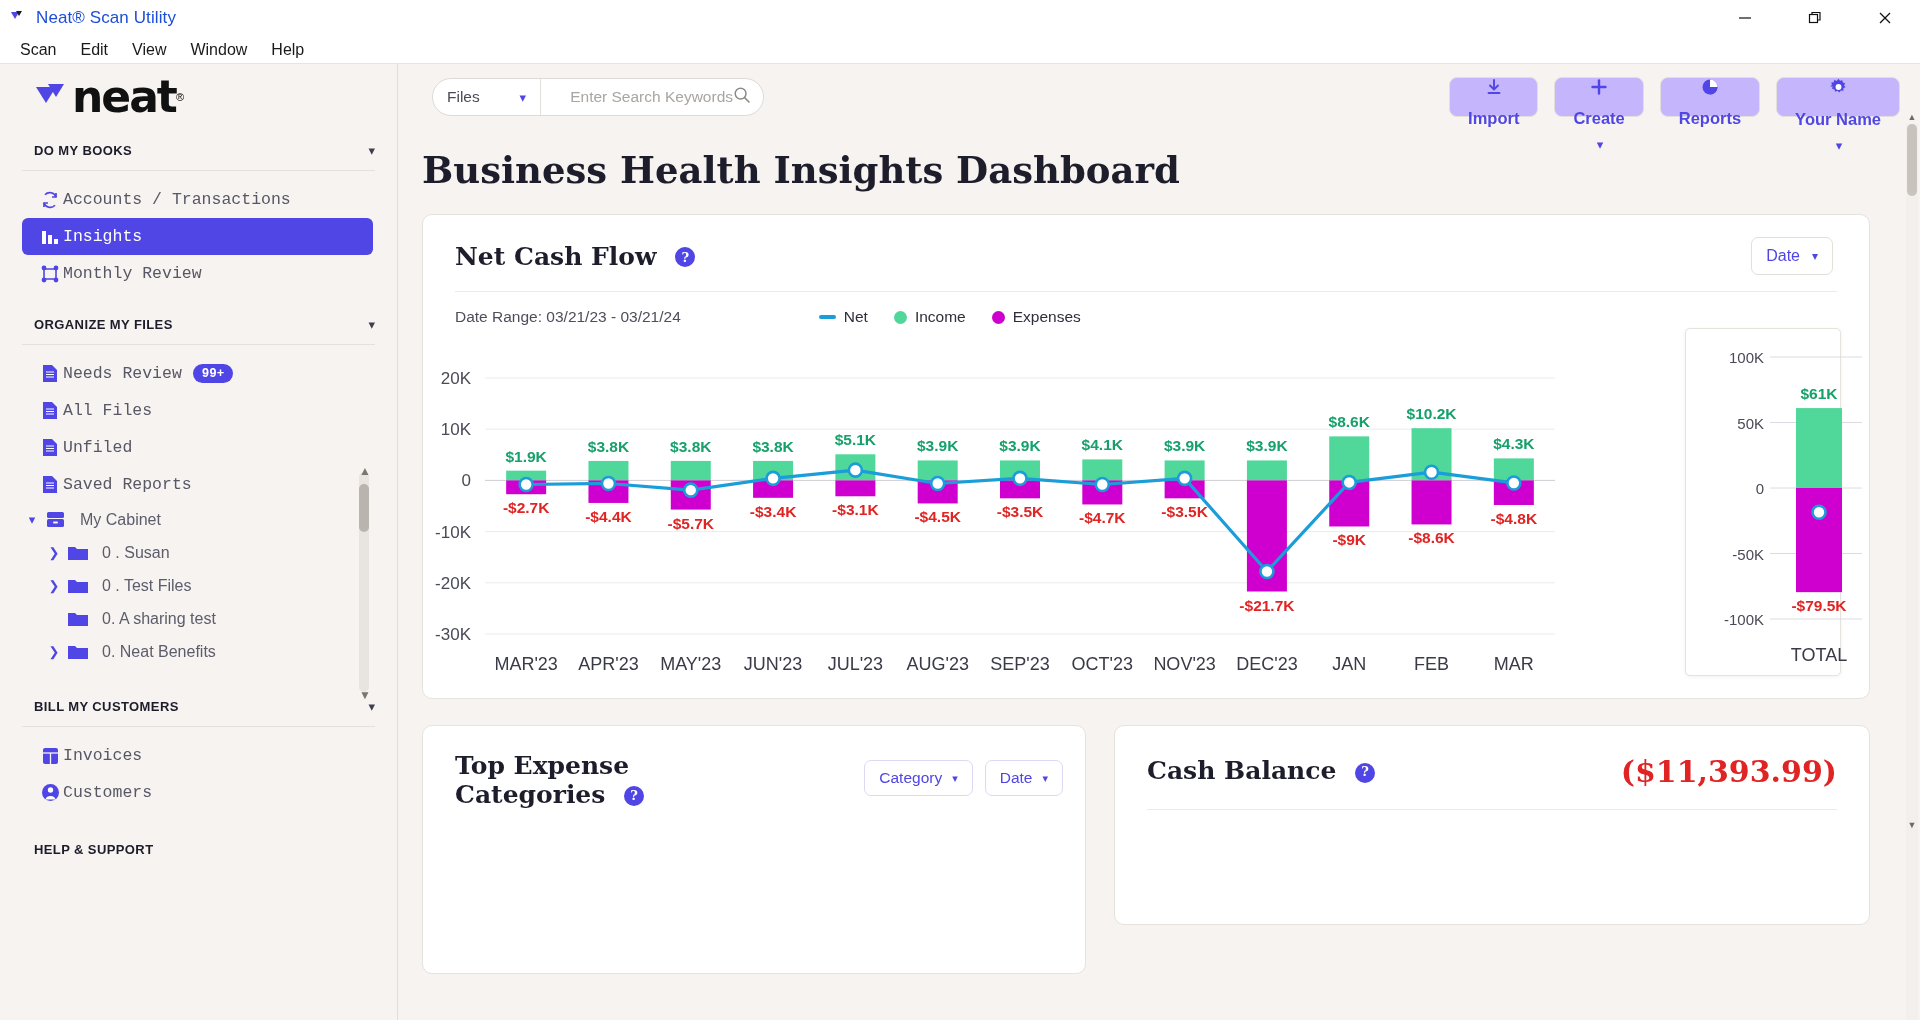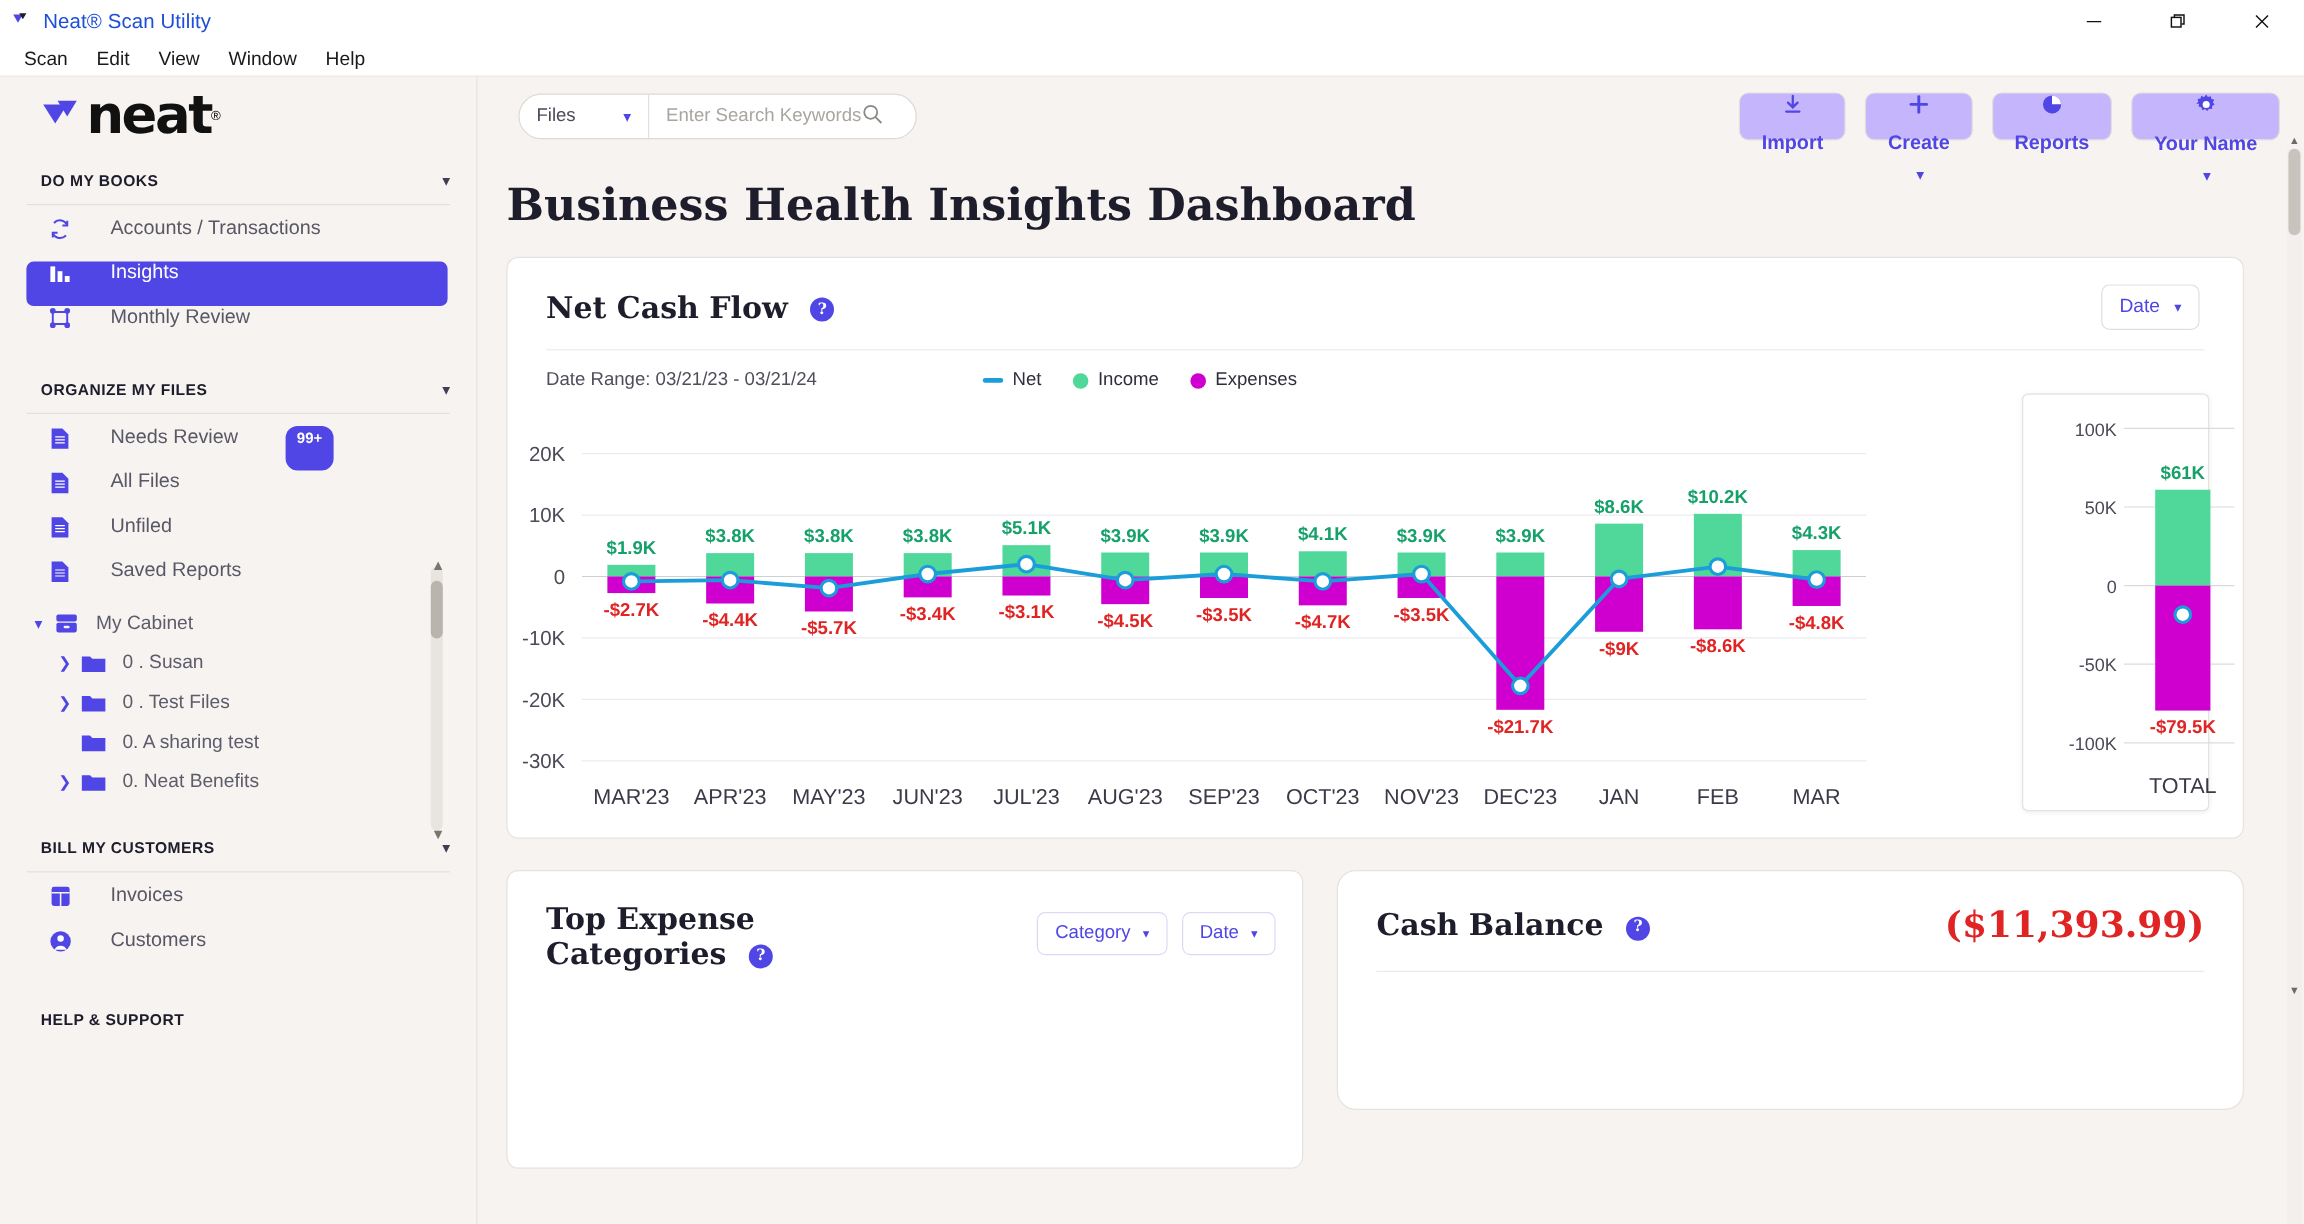--- a/index.html
+++ b/index.html
@@ -48,24 +48,24 @@
 
   .sec-head {
     display:flex; align-items:center; justify-content: space-between;
     padding: 0 22px 0 34px; height: 40px;
   }
   .sec-head span.t { font-size: 13px; font-weight: 700; color: #1c1c2b; letter-spacing: .4px;}
   .chev { color: #3f3f54; font-size: 13px; }
   .sec-rule { height:1px; background: #e4e0db; margin: 0 22px 0 22px;}
 
   .nav-item {
-    display: flex; gap: 32px;
+    display: flex; align-items: center; gap: 3px;
     height: 37px; margin: 0 24px 0 22px;
     padding-left: 18px; border-radius: 6px;
-    color: #575765; font-size: 16.5px; cursor: default;
+    color: #575765; font-size: 16.5px; cursor: default; font-family: Liberation Mono, monospace;
   }
   .nav-item.active { background: #4f46e5; color: #fff; }
   .nav-ico { width: 20px; height: 20px; display:flex; align-items:center; justify-content:center; flex: 0 0 20px;}
   .badge {
     background: #4f46e5; color: #fff; font-size: 12.5px; font-weight: 700;
     border-radius: 10px; padding: 2.5px 9px; margin-left: 8px;
   }
   .tree-item {
     display:flex; align-items:center; height: 33px;
     margin: 0 24px 0 22px; padding-left: 0px; font-size: 16px; color: #5c5c6b;
@@ -94,21 +94,21 @@
     overflow: hidden; margin-left: 10px;
   }
   .search-scope {
     display:flex; align-items:center; justify-content: space-between;
     width: 108px; height: 100%; padding: 0 14px;
     border-right: 1px solid #e3dfda; font-size: 15.5px; color: #4a4a58;
   }
   .search-scope .cv { color: #4f46e5; font-size: 13px;}
   .search-field {
     display:flex; align-items:center; width: 222px; height: 100%;
-    padding: 0 12px 0 14px; justify-content: flex-start;
+    padding: 0 12px 0 14px; justify-content: flex-end;
   }
   .search-field .ph { font-size: 15.5px; color: #a9a5a0; }
 
   .tb-actions { margin-left: auto; display:flex; align-items:center; gap: 16px;}
   .act-btn {
     display:flex; align-items:center; gap: 9px;
     height: 40px; padding: 0 18px; border-radius: 8px;
     background: #c4b5fd; border: 1px solid #e3dfda;
     color: #4f46e5; font-size: 16.5px; font-weight: 700; cursor:default;flex-direction:column;
   }
@@ -160,21 +160,21 @@
   .total-panel {
     position:absolute; right: 28px; top: -8px;
     width: 156px; height: 348px;
     background: #fff; border:1px solid #e6e2dd; border-radius: 5px;
     box-shadow: 0 1px 4px rgba(0,0,0,.06);
     padding-left: 36px;
   }
 
   .bottom-row { display:flex; gap: 28px; margin-top: 26px;}
   .card-exp { width: 664px; height: 249px; }
-  .card-cash { flex: 1; height: 200px; border-radius: 16px; }
+  .card-cash { flex: 1; height: 200px; }
   .exp-head { display:flex; align-items:flex-start; padding: 26px 22px 0 32px;}
   .exp-title { font-family:"DejaVu Serif", serif; font-size: 25px; font-weight:700; color:#1d1d2b; line-height: 1.15; }
   .small-sel {
     display:flex; align-items:center; gap: 10px;
     height: 36px; padding: 0 14px; border:1px solid #ddd9f5; border-radius: 7px;
     color:#4f46e5; font-size: 15.5px; background:#fff;
   }
   .cash-head { display:flex; align-items:center; padding: 28px 32px 0 32px;}
   .cash-val { margin-left:auto; color:#e02424; font-family:"DejaVu Serif", serif; font-size: 30px; font-weight:700;}
   .cash-rule { height:1px; background:#eceae6; margin: 20px 32px 0 32px;}

